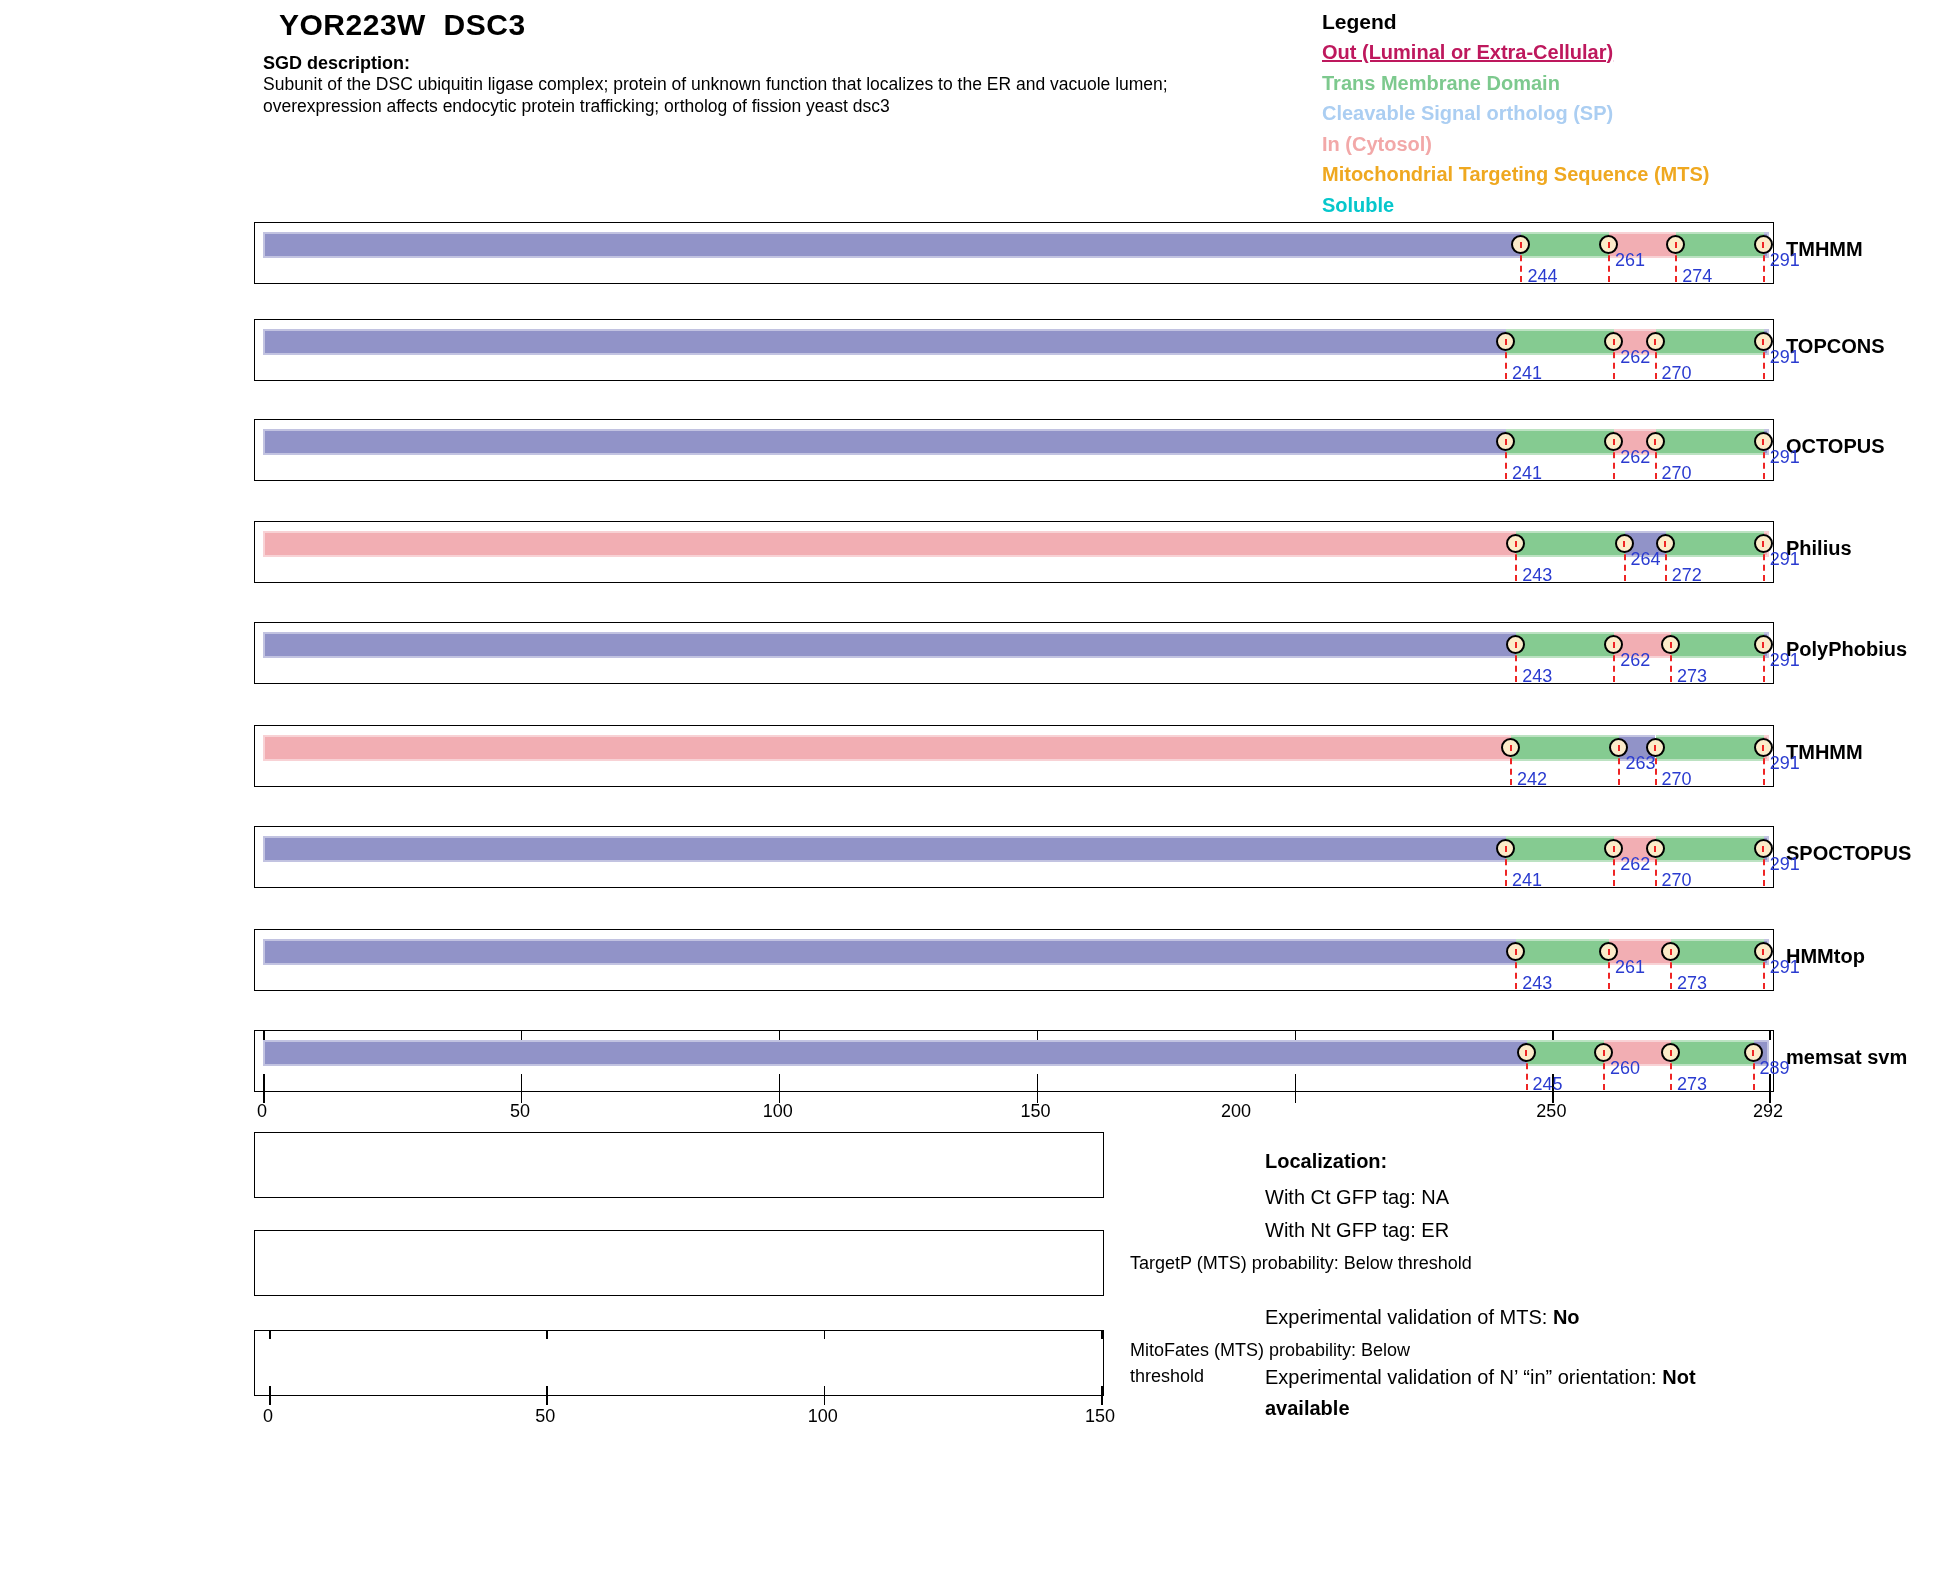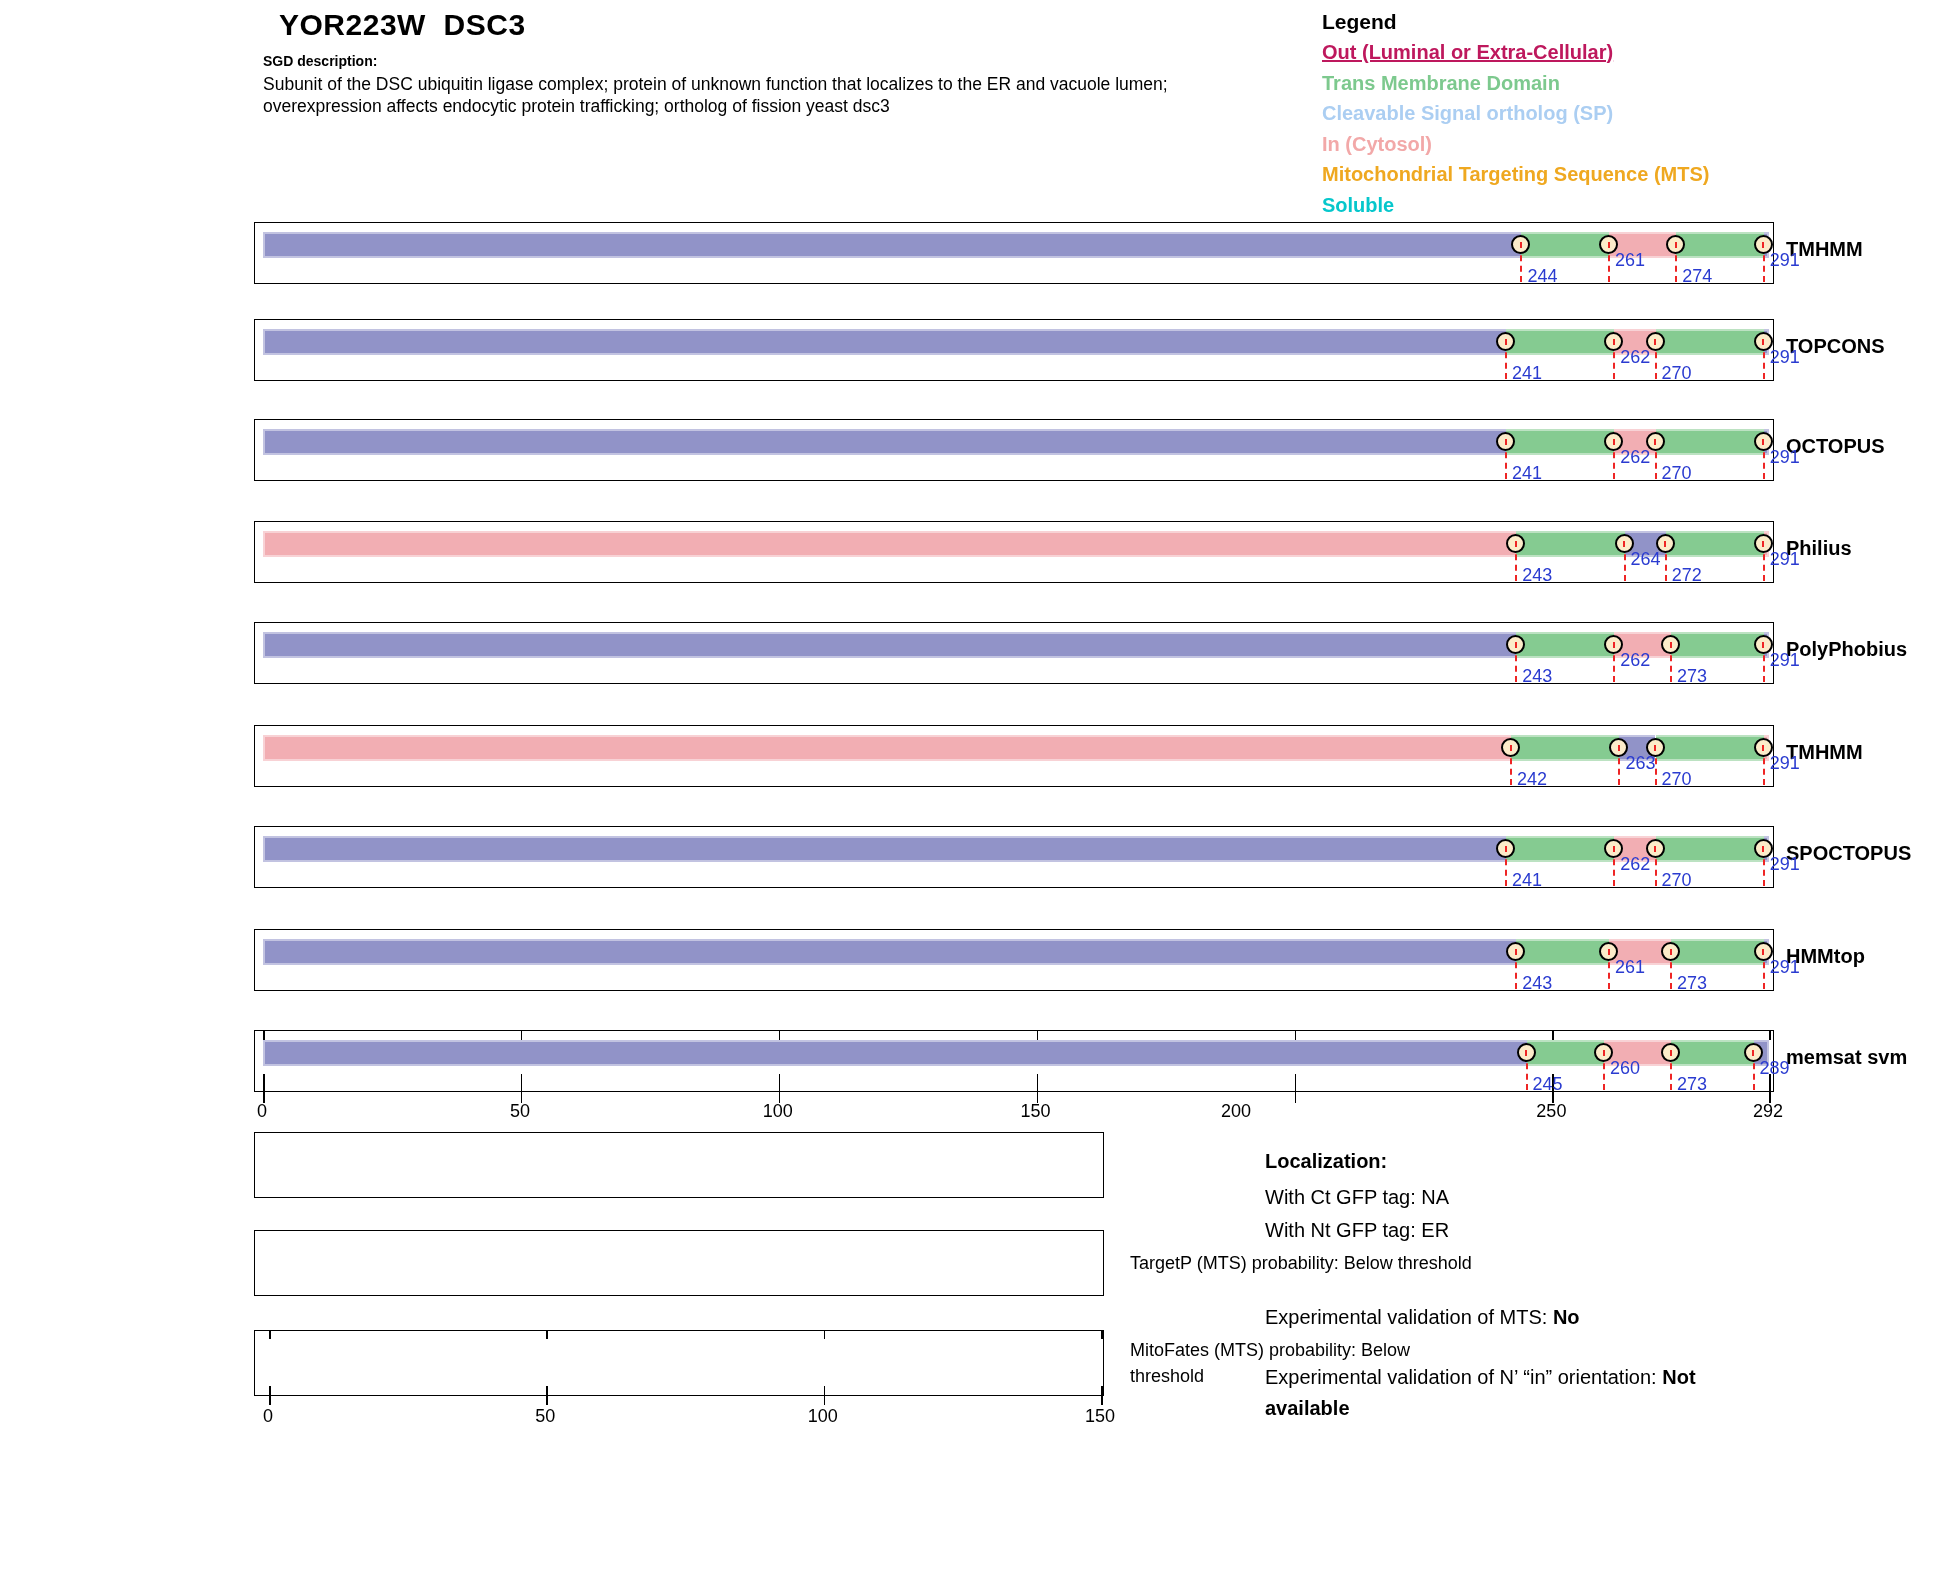--- a/index.html
+++ b/index.html
@@ -1,21 +1,21 @@
 <!DOCTYPE html>
 <html><head>
 <meta charset="utf-8">
 <style>
   html,body{margin:0;padding:0;background:#fff;}
   #page{position:relative;width:1950px;height:1573px;background:#fff;overflow:hidden;
         font-family:"Liberation Sans","DejaVu Sans",sans-serif;color:#000;}
   .abs{position:absolute;}
   
   .title{left:263px;top:8px;font-size:30px;font-weight:bold;white-space:pre;letter-spacing:0.5px;margin-left:16px;}
-  .sgd{left:263px;top:53px;font-size:14px;font-weight:bold;}
+  .sgd{left:263px;top:53px;font-size:18px;font-weight:bold;}
   .desc{left:263px;top:74px;width:1010px;font-size:17.5px;line-height:21.5px;}
   
   .legend{left:1322px;top:6px;}
   .legend-title{font-size:21px;font-weight:bold;line-height:31px;color:#000;}
   .legend-item{font-size:20px;font-weight:bold;line-height:30.5px;white-space:nowrap;}
   
   .tbox{position:absolute;background:#fff;border:1.5px solid #000;box-sizing:border-box;}
   .bar{position:absolute;}
   .bar::after{content:'';position:absolute;inset:0;border:2px solid rgba(255,255,255,0.45);pointer-events:none;}
   .seg{position:absolute;top:0;height:100%;}

